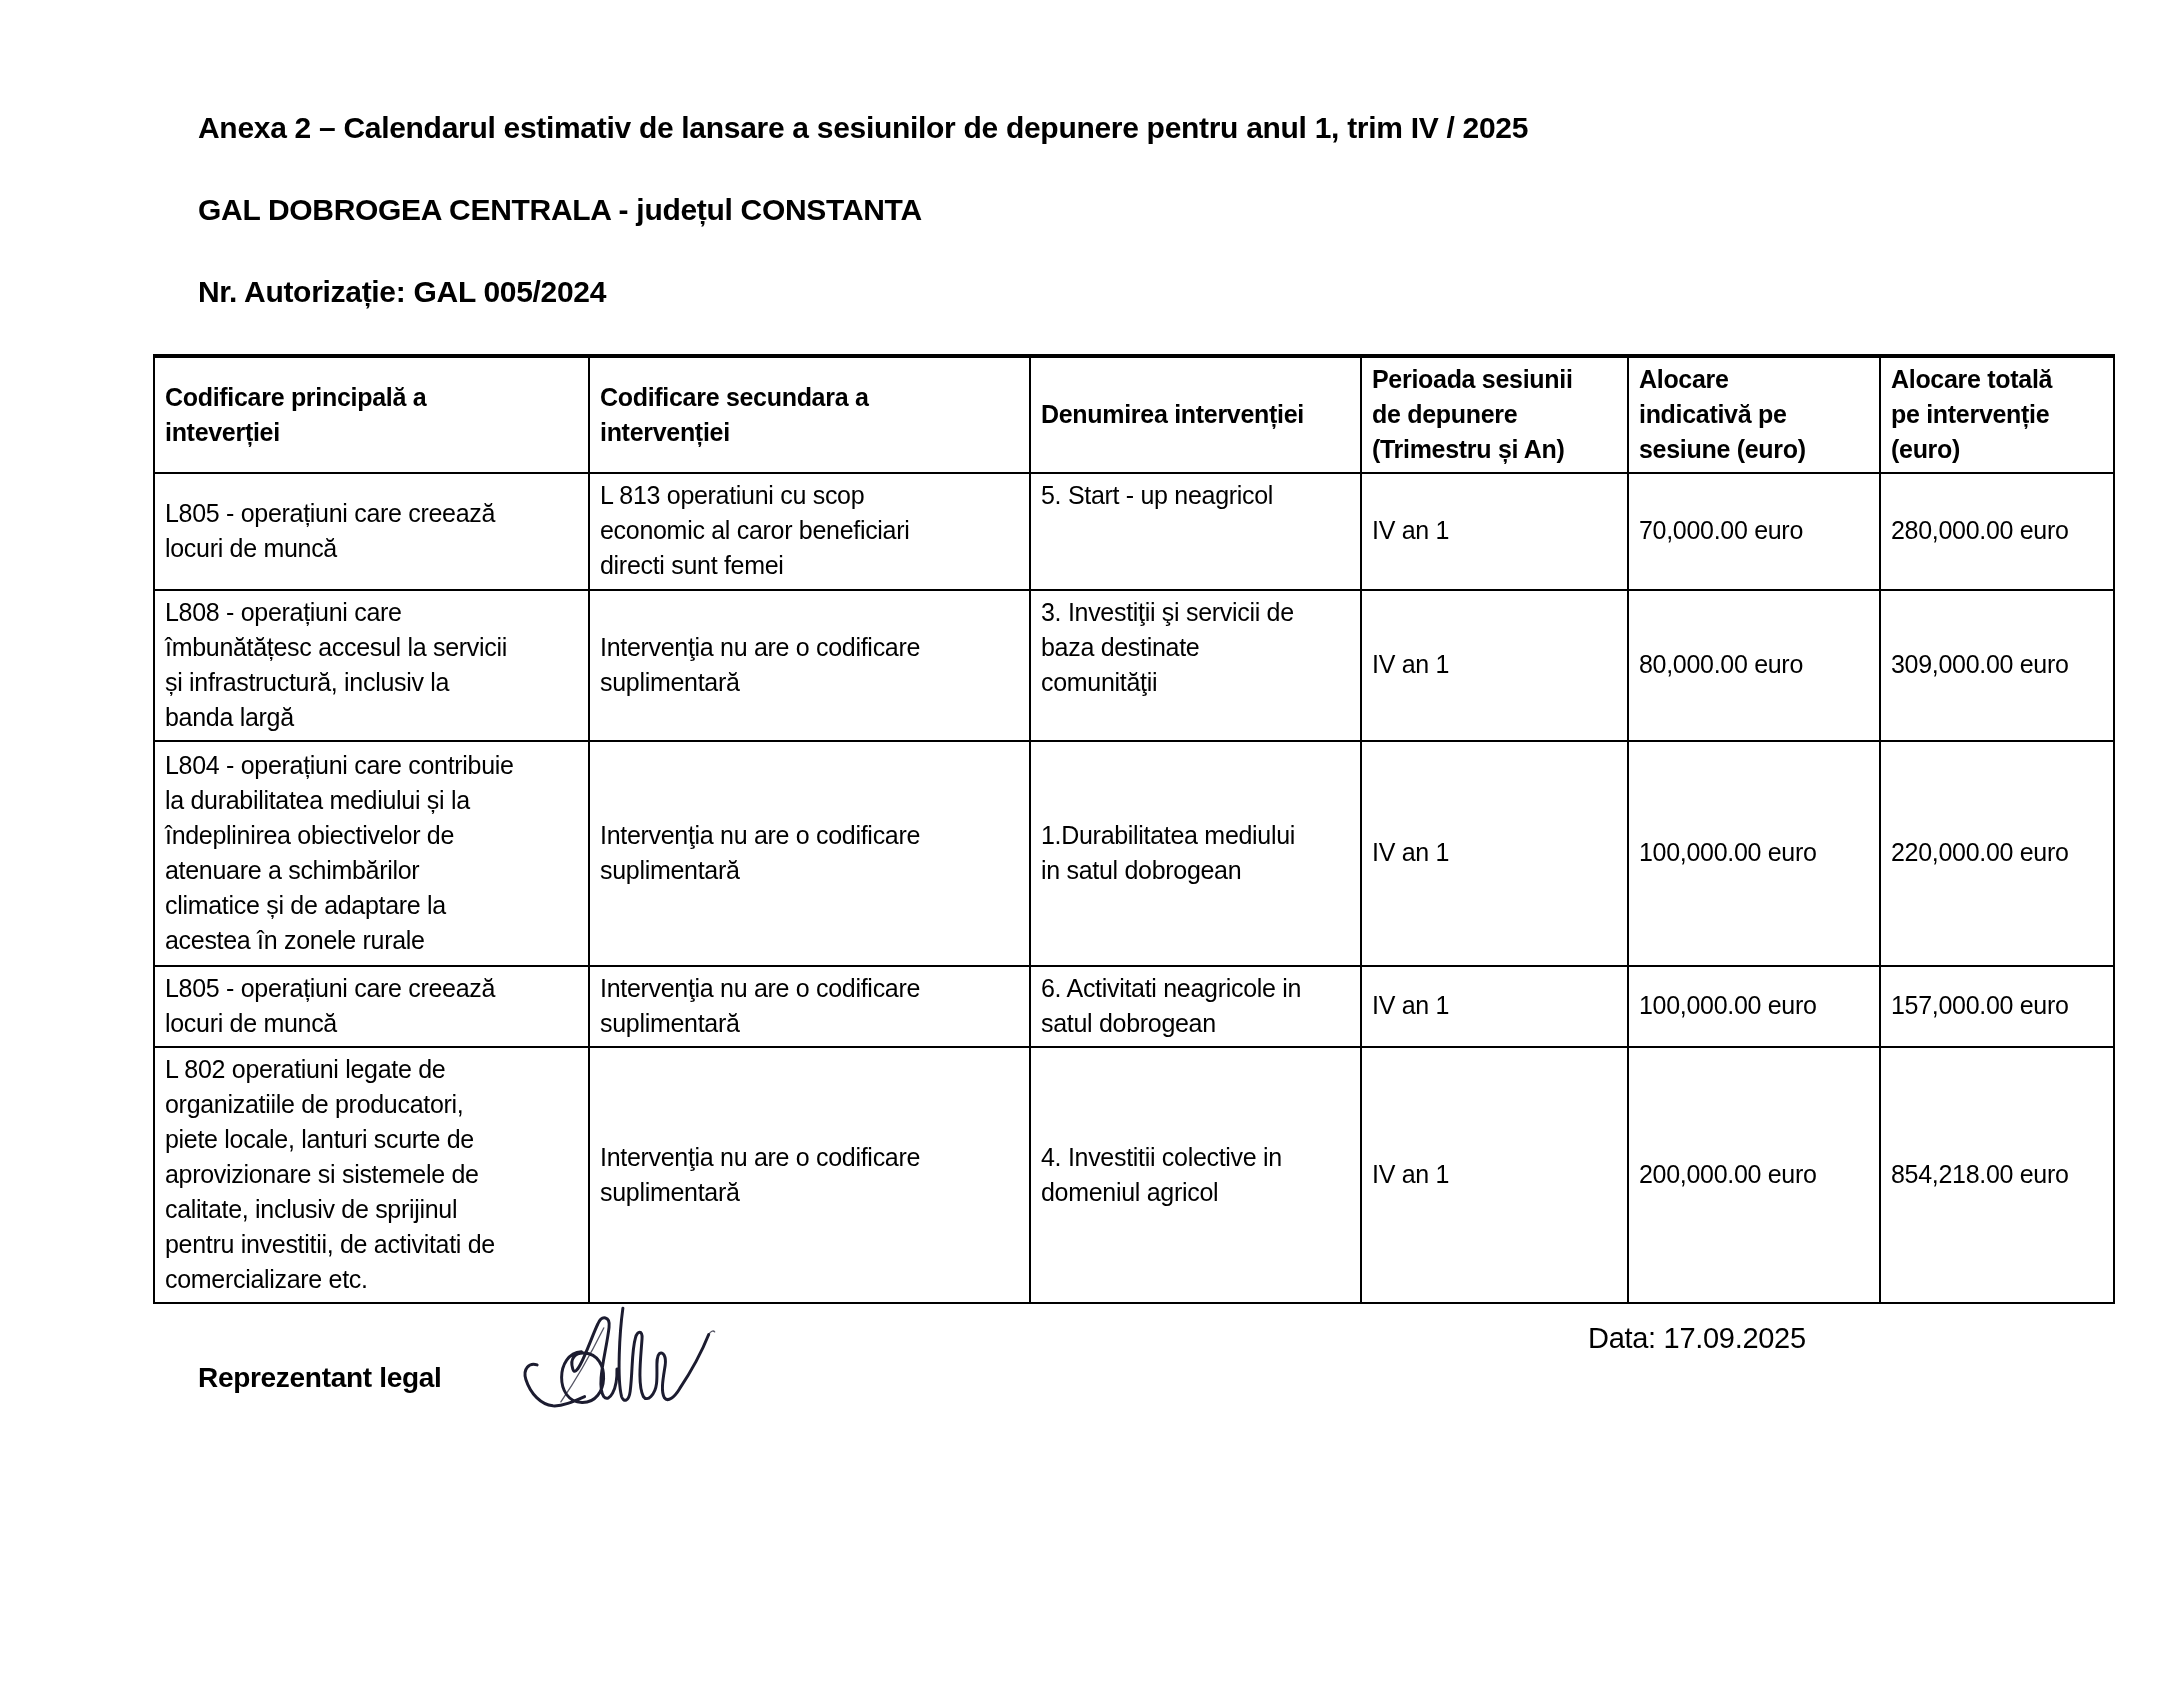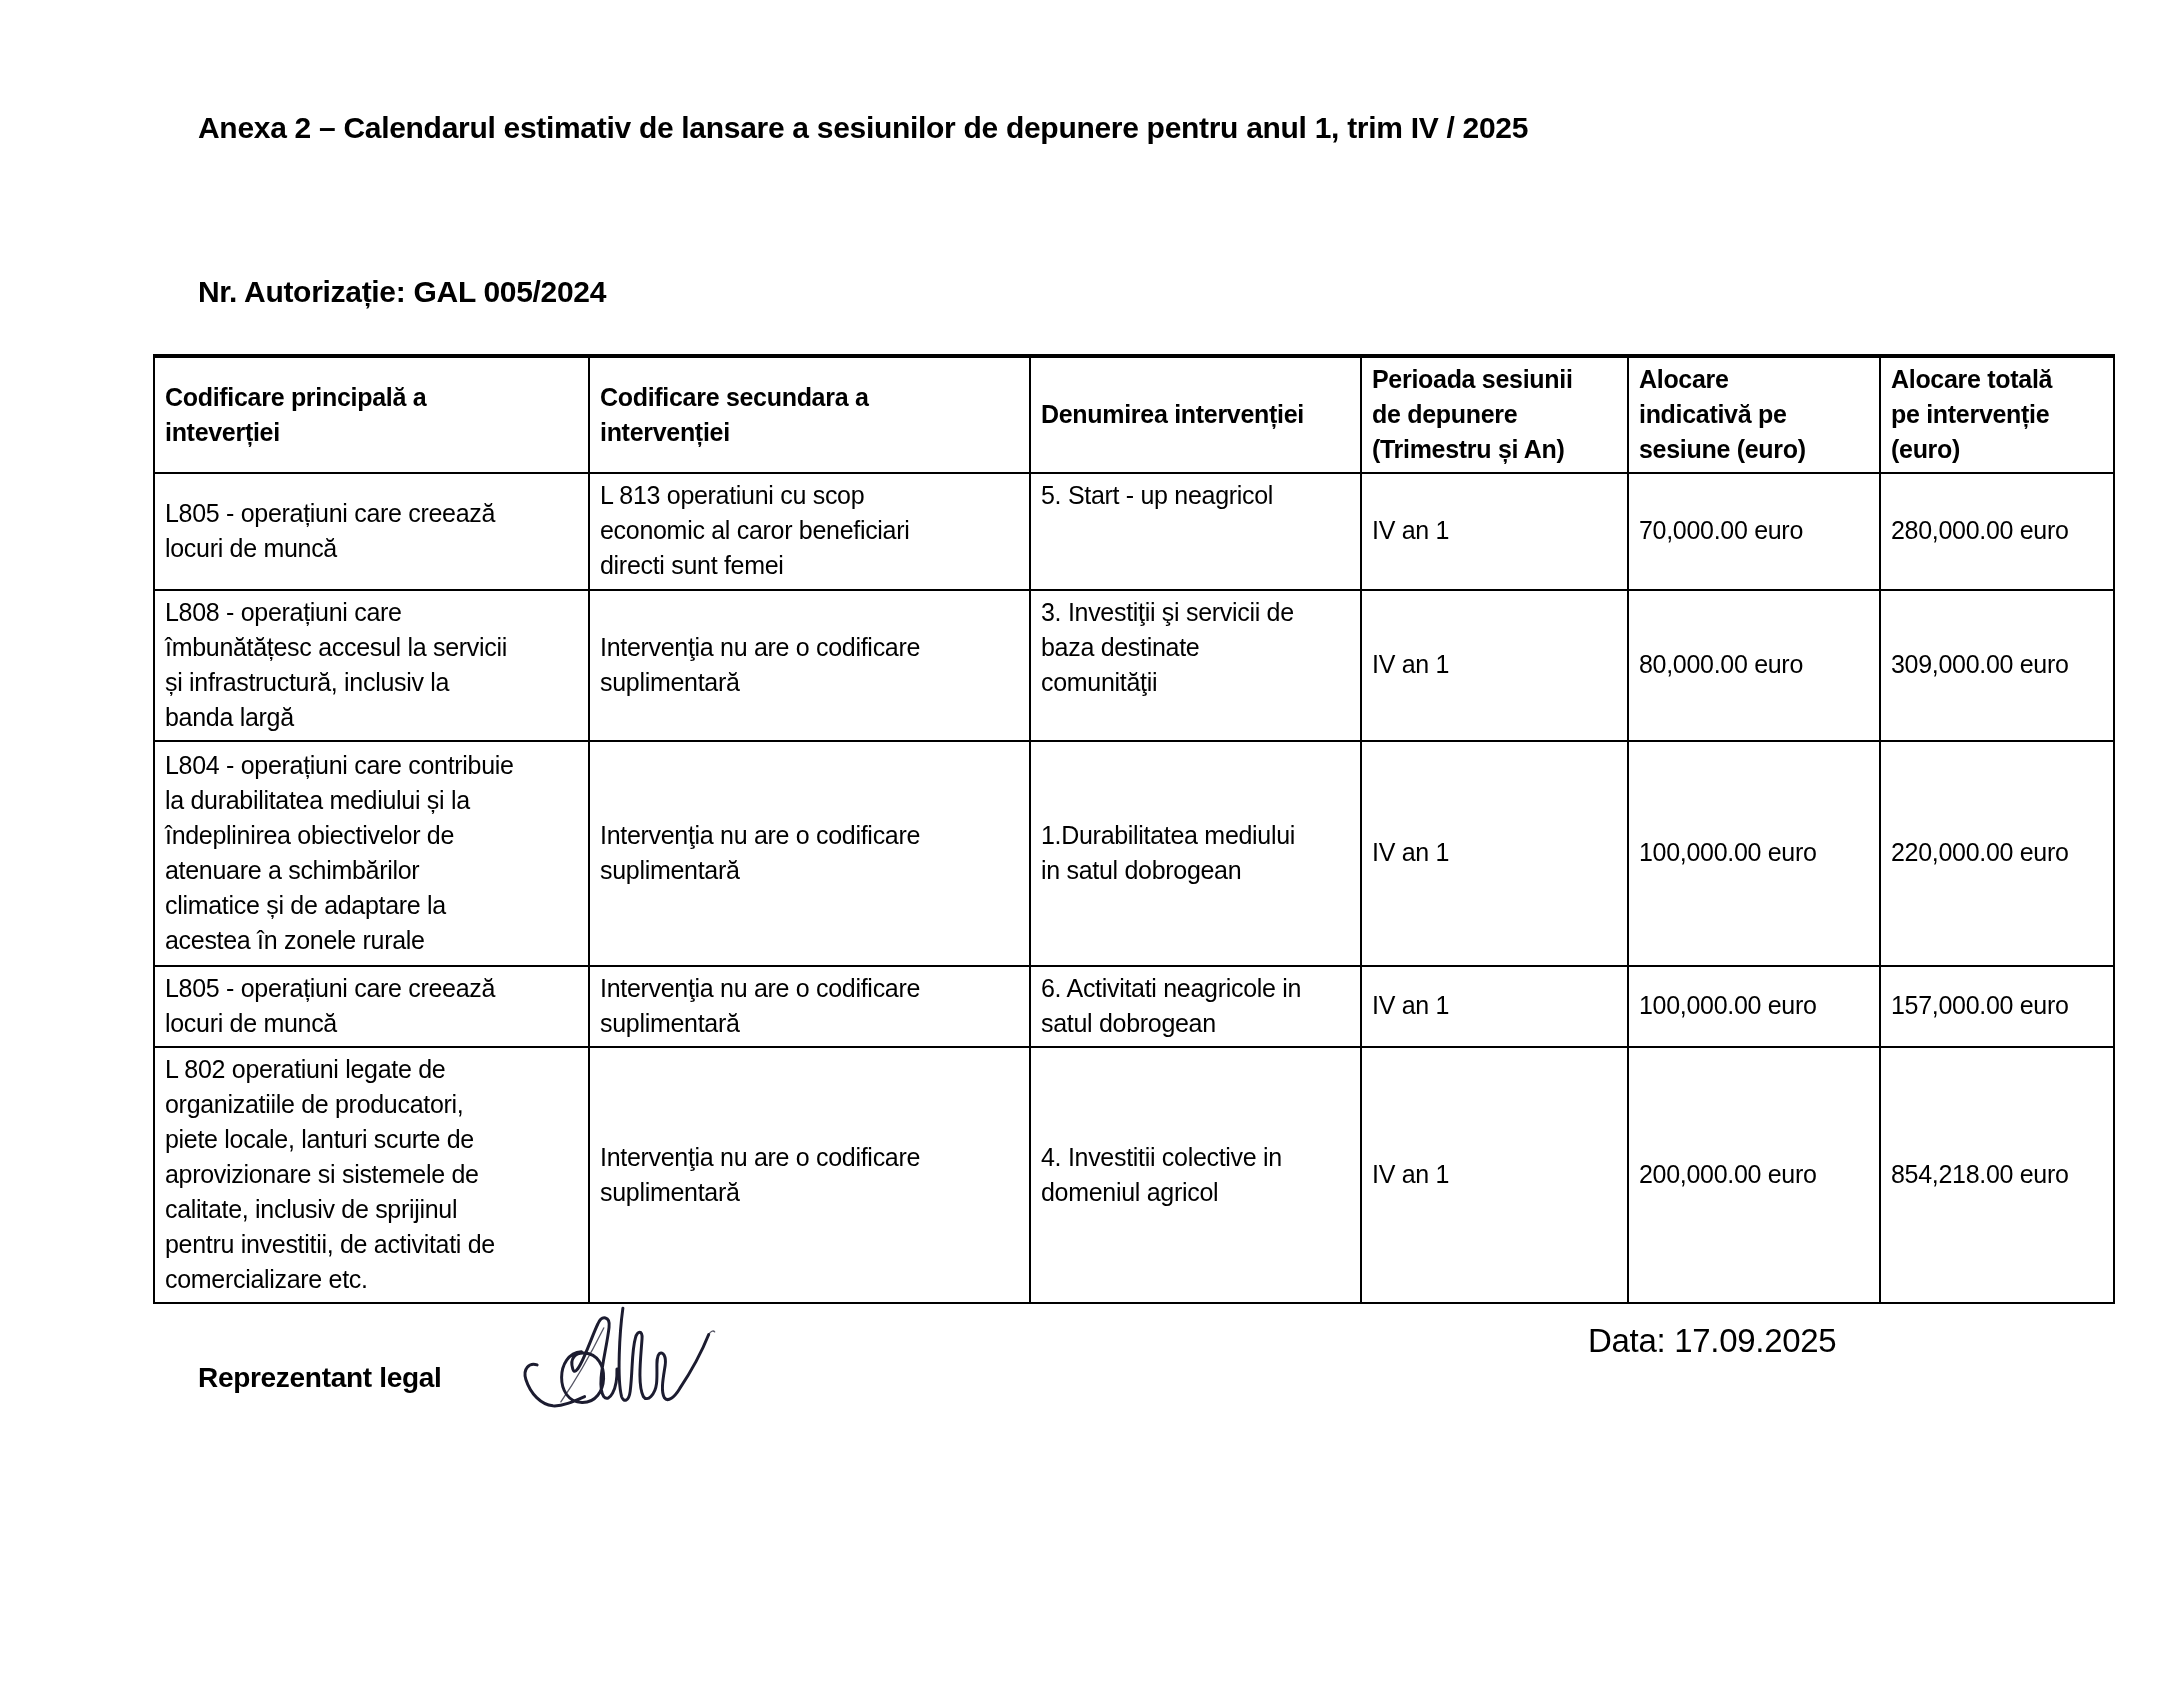--- a/index.html
+++ b/index.html
@@ -66,33 +66,34 @@
   .rep-label {
     position: absolute; left: 198px; top: 1362px;
     font-size: 28px; font-weight: bold; letter-spacing: -0.3px; white-space: nowrap;
   }
   .rep-name {
     position: absolute; left: 198px; top: 1444px;
     font-size: 28px; font-weight: bold; letter-spacing: -0.3px; white-space: nowrap; margin-top: 28px;
   }
   .doc-date {
     position: absolute; left: 1588px; top: 1322px;
-    font-size: 33px; letter-spacing: -0.3px; white-space: nowrap;
+    font-size: 29px; letter-spacing: -0.3px; white-space: nowrap;
   }
   .signature {
     position: absolute; left: 517px; top: 1291px;
     width: 225px; height: 132px;
   }
 </style>
 </head>
 <body>
 
 <div class="page">
 
   <div class="title" id="title1">Anexa 2 – Calendarul estimativ de lansare a sesiunilor de depunere pentru anul 1, trim IV / 2025</div>
+  <div class="title" id="title2">GAL DOBROGEA CENTRALA - județul CONSTANTA</div>
   <div class="title" id="title3">Nr. Autorizație: GAL 005/2024</div>
 
   <table class="doc-table">
     <colgroup>
       <col style="width:435px">
       <col style="width:441px">
       <col style="width:331px">
       <col style="width:267px">
       <col style="width:252px">
       <col style="width:234px">

